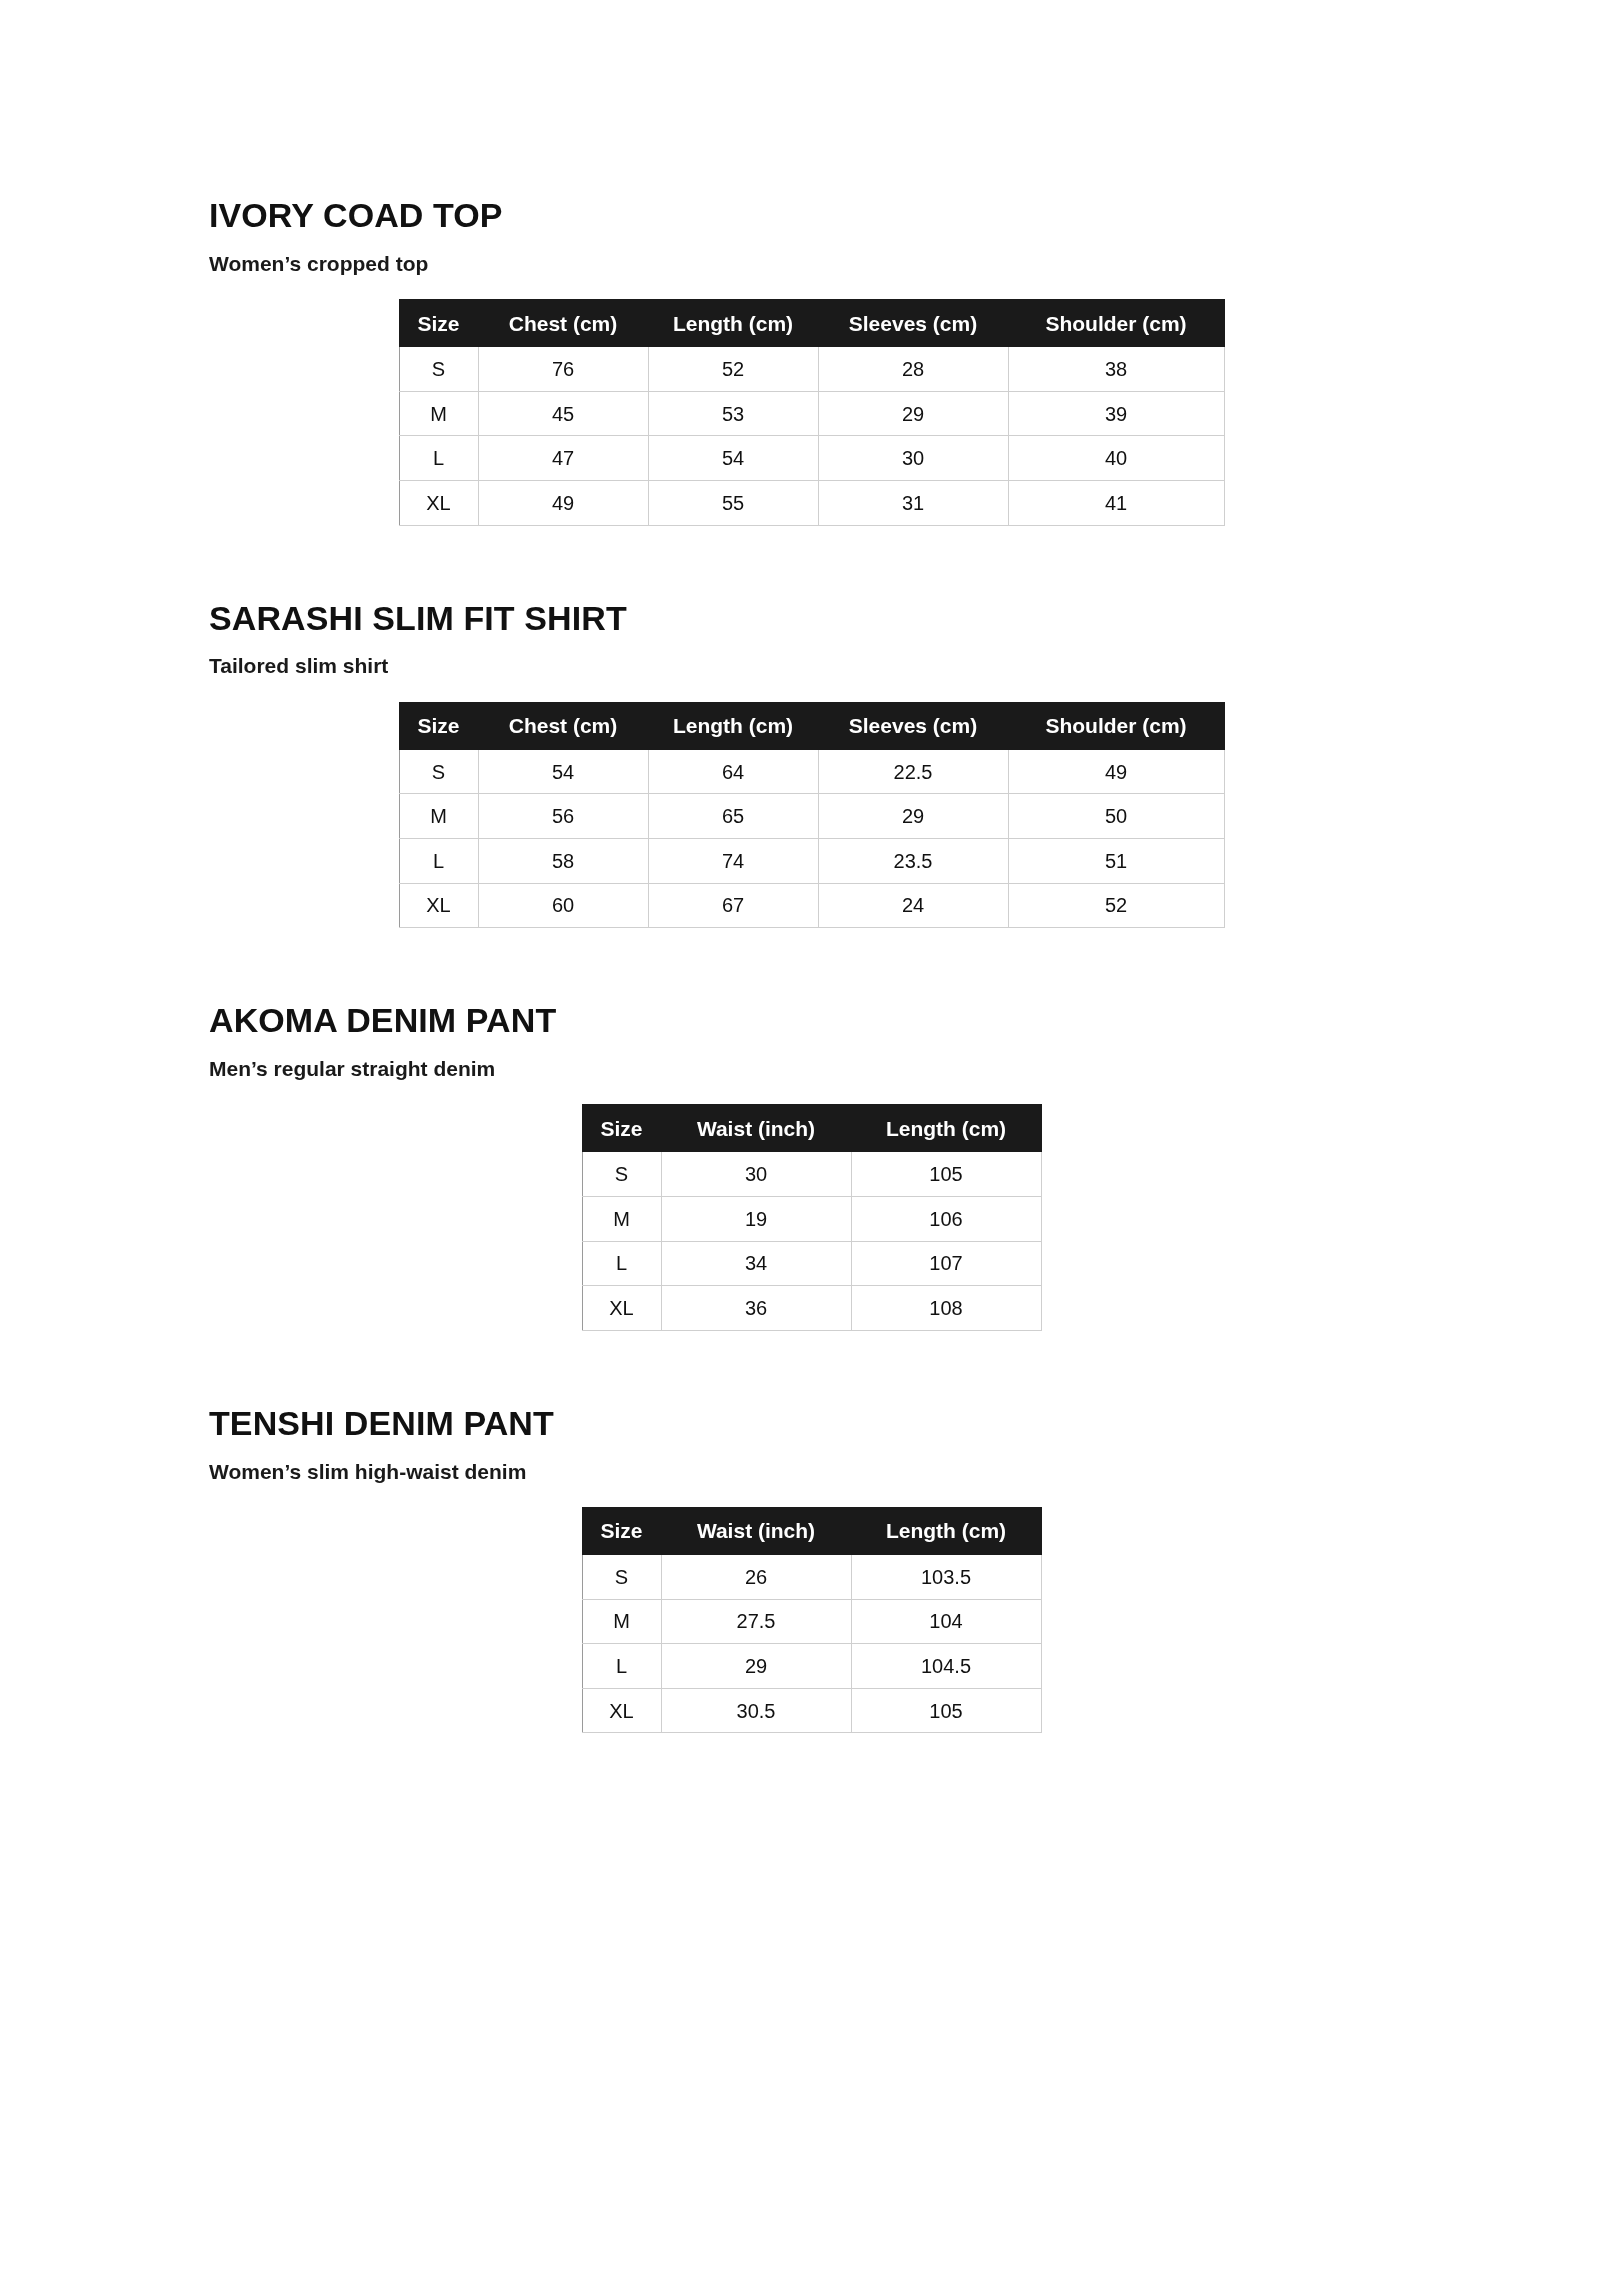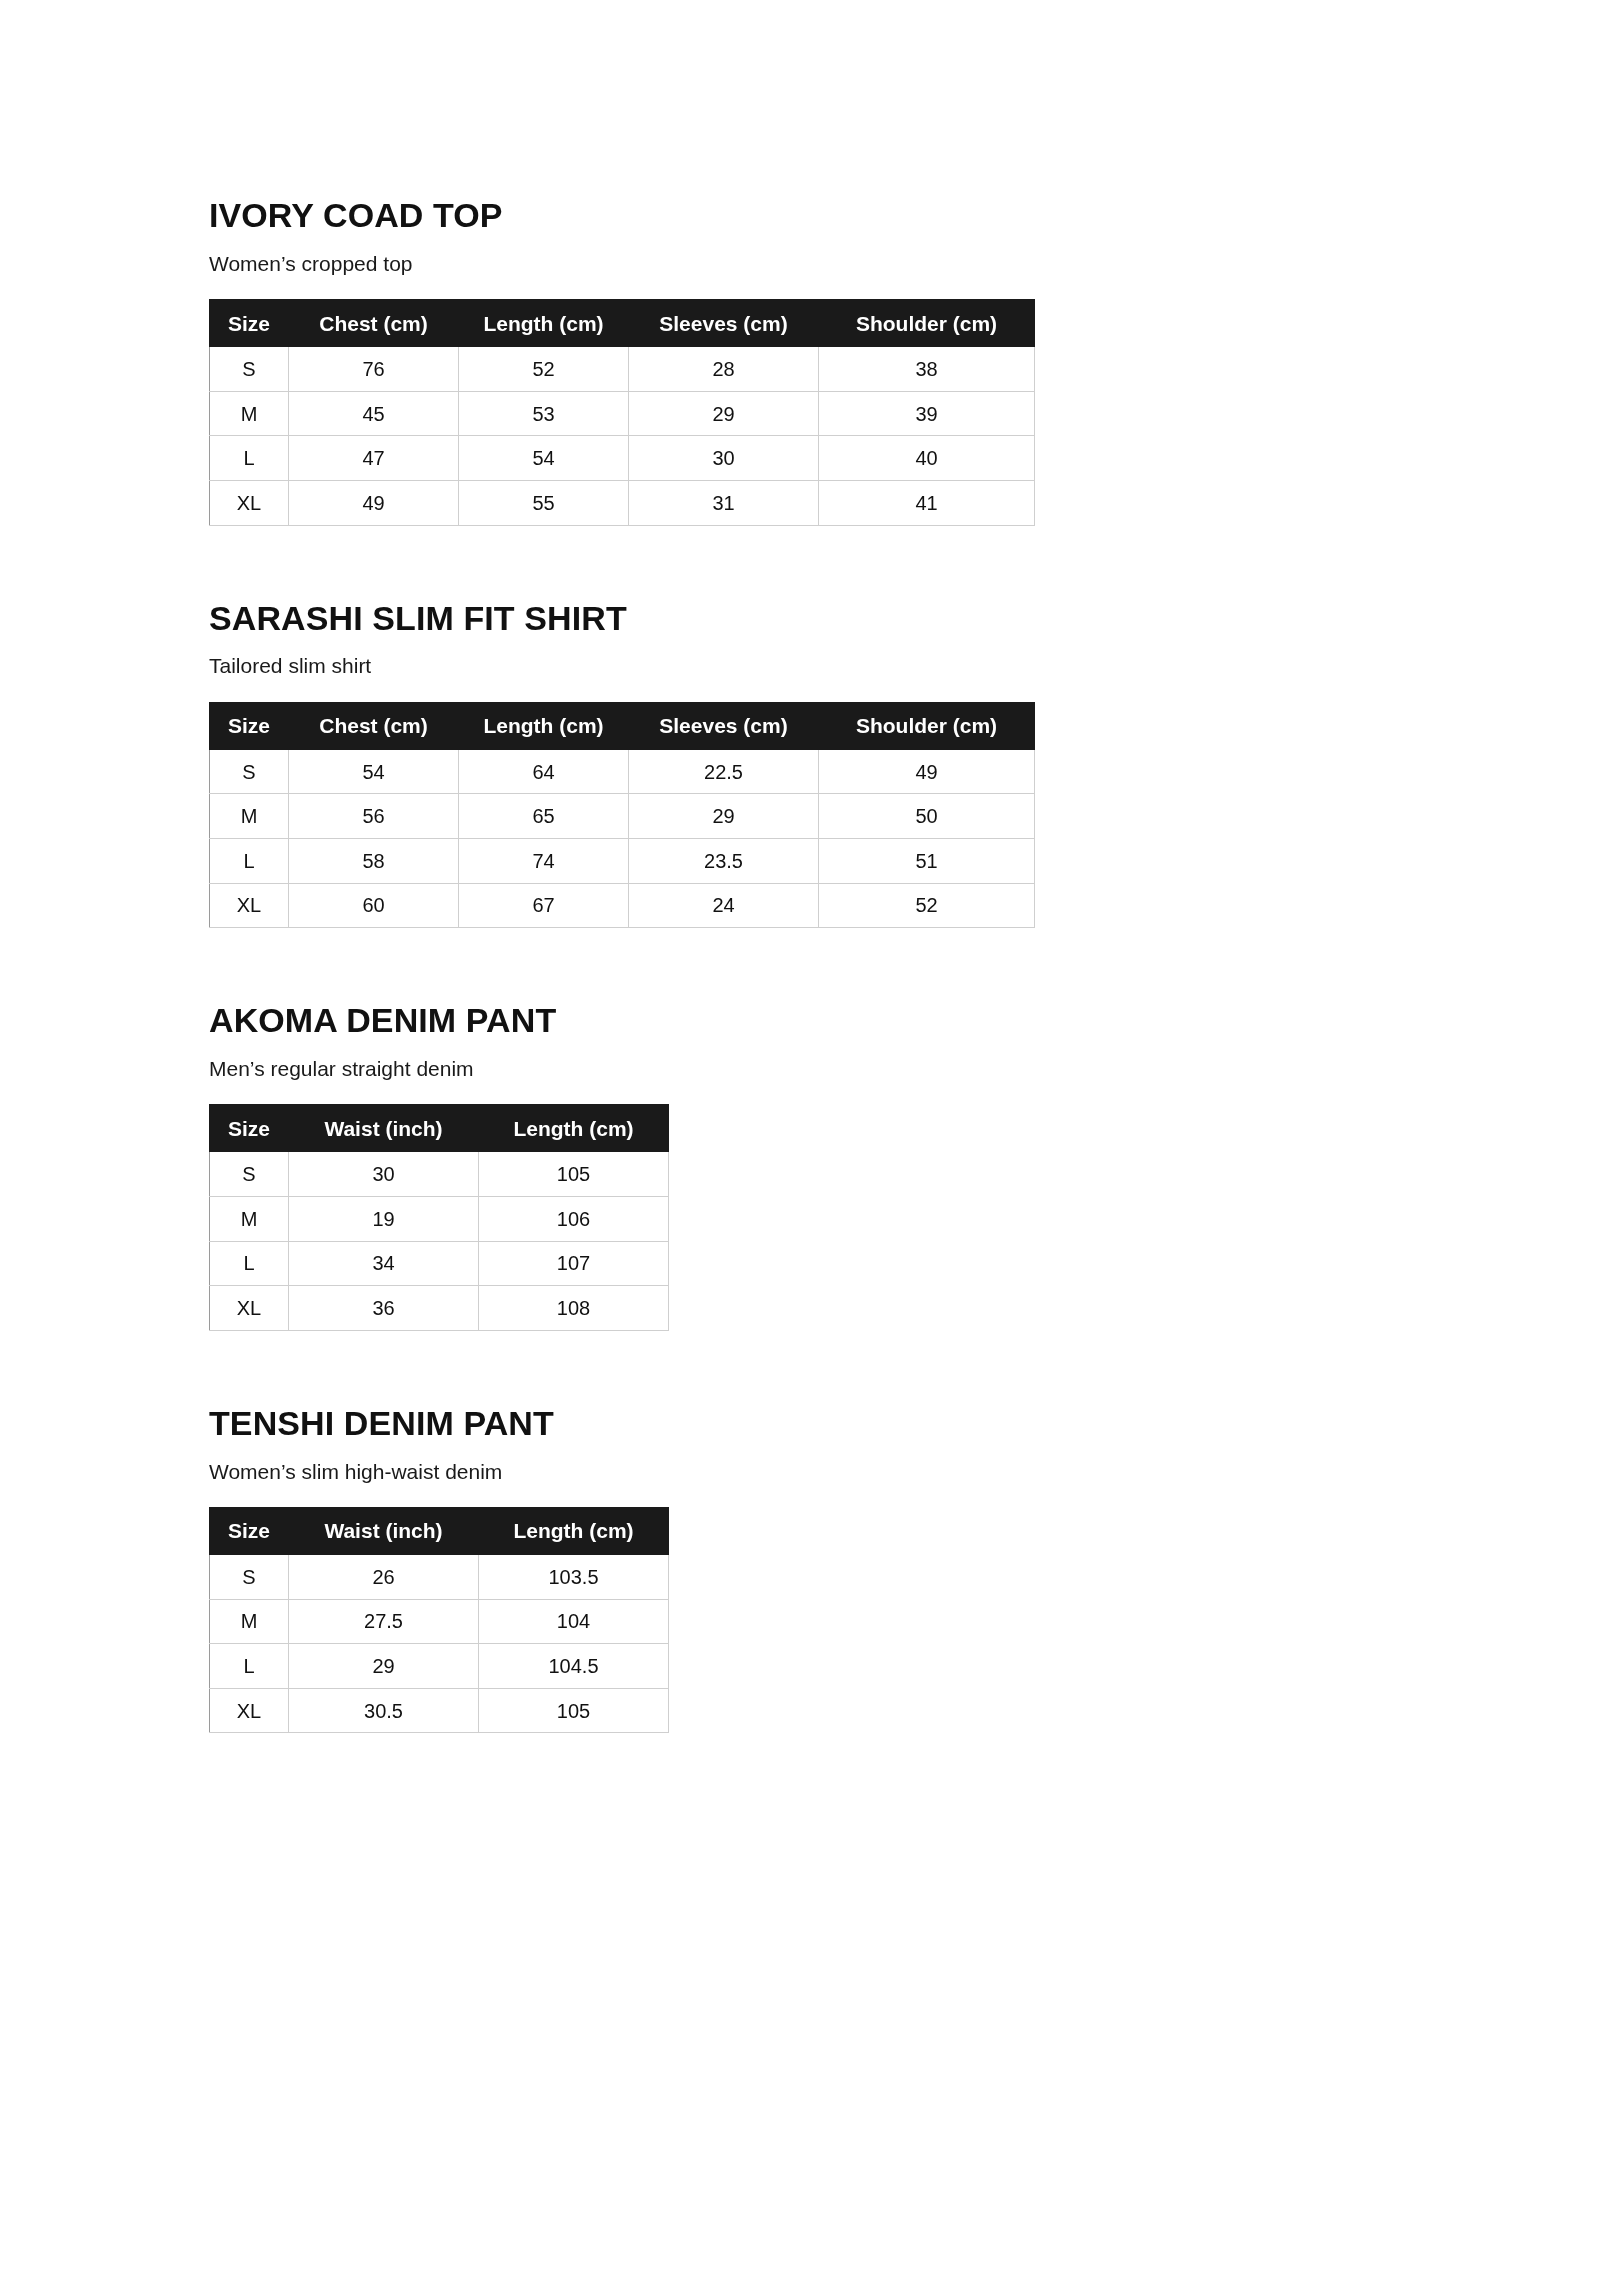--- a/index.html
+++ b/index.html
@@ -30,27 +30,28 @@
   h1.section-title {
     font-size: 34px;
     font-weight: bold;
     letter-spacing: 0.1px;
     margin: 0 0 15.7px 0;
     line-height: 1.15;
     color: #111111;
   }
   p.section-subtitle {
     font-size: 21px;
-    font-weight: normal;
+    font-weight: bold;
     margin: 0 0 22px 0;
     line-height: 1.25;
     color: #1a1a1a;
   }
   .table-wrap {
     display: flex;
+    justify-content: center;
   }
   table.size-table {
     border-collapse: collapse;
     table-layout: fixed;
     font-size: 20px;
   }
   table.size-table thead th {
     background: #1a1a1a;
     color: #ffffff;
     font-weight: bold;

